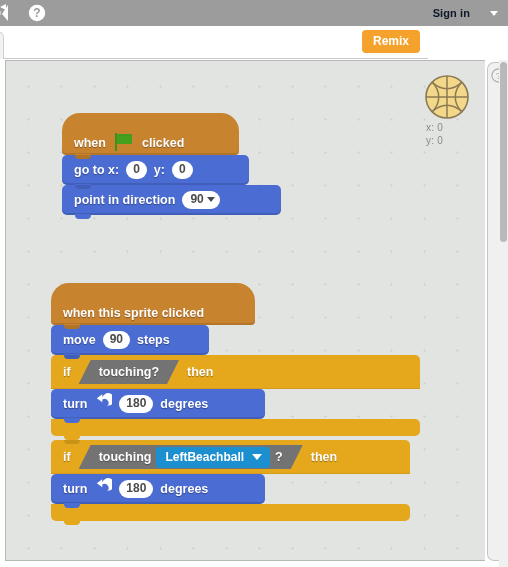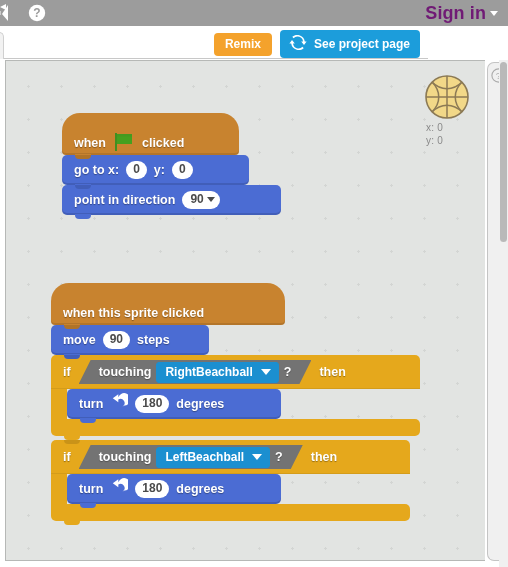--- a/index.html
+++ b/index.html
@@ -19,22 +19,22 @@
   }
   #menubar-left { display: flex; align-items: center; padding-left: 2px; gap: 8px; }
   .mb-icon { display: flex; align-items: center; justify-content: center; }
   #scratch-logo-icon { width: 22px; height: 20px; margin-left: -4px; }
   #help-icon { width: 18px; height: 18px; }
   #menubar-right {
     margin-left: auto; display: flex; align-items: center;
     padding-right: 10px;
   }
   #signin-menu {
-    color: #701a75; font-size: 18px; font-weight: bold;
-    display: flex; align-items: center; gap: 4px;
+    color: #0f172a; font-size: 11px; font-weight: bold;
+    display: flex; align-items: center; gap: 20px;
     letter-spacing: 0.1px;
   }
   .caret-dn {
     width: 0; height: 0;
     border-left: 4px solid transparent;
     border-right: 4px solid transparent;
     border-top: 5px solid #ffffff;
     display: inline-block;
   }
 
@@ -205,21 +205,21 @@
     border-radius: 0 5px 5px 5px;
     position: relative;
   }
   .ctrl-foot::after {
     content: ""; position: absolute;
     left: 13px; bottom: -4px;
     width: 16px; height: 5px;
     background: #e5a81c;
     border-radius: 0 0 4px 4px;
   }
-  .ctrl-body { display: flex; }
+  .ctrl-body { display: flex; flex-direction: column; }
   .ctrl-slot { padding-top: 0; }
 
   
   .blk-bool {
     background: #737373;
     color: #ffffff;
     font-size: 12.5px; font-weight: bold;
     height: 24px;
     display: flex; align-items: center;
     padding: 0 13px;
@@ -312,31 +312,20 @@
     </div>
   </div>
 </div>
 
 <div id="subbar">
   <div id="tab-strip">
     <div class="tab"></div>
   </div>
   <div id="project-actions">
     <div id="remix-button">Remix</div>
-    <div id="see-project-page-button">
-      <span>
-        <svg id="refresh-loop-icon" viewBox="0 0 20 15">
-          <path d="M5.5 3.2 A5.5 5.5 0 0 1 15 6.4 L13.2 6.4 L16 10 L18.6 6.4 L16.8 6.4
-                   A7.6 7.6 0 0 0 4.3 1.8 Z" fill="#ffffff"></path>
-          <path d="M14.5 11.8 A5.5 5.5 0 0 1 5 8.6 L6.8 8.6 L4 5 L1.4 8.6 L3.2 8.6
-                   A7.6 7.6 0 0 0 15.7 13.2 Z" fill="#ffffff"></path>
-        </svg>
-      </span>
-      <span>See project page</span>
-    </div>
   </div>
 </div>
 
 <div id="workspace">
 
   <div id="sprite-info">
     <span>
       <svg id="sprite-thumbnail" viewBox="0 0 48 48">
         <circle cx="24" cy="24" r="21" fill="#f2d888" stroke="#8c7a55" stroke-width="1.6"></circle>
         <path d="M24 3 L24 45" stroke="#8c7a55" stroke-width="1.5" fill="none"></path>
@@ -385,39 +374,35 @@
       <span class="dd-input">
         <span>90</span>
         <span class="dd-caret-dark"></span>
       </span>
     </div>
 
   </div>
 
   <div class="script" style="left:45px; top:222px;">
 
-    <div class="blk blk-event notch-b" style="width:234px;">
+    <div class="blk blk-event notch-b" style="width:204px;">
       <span class="lbl-word">when  this  sprite  clicked</span>
     </div>
 
     <div class="blk blk-motion notch-t notch-b" style="width:158px;">
       <span class="lbl-word">move</span>
       <span class="num-input">90</span>
       <span class="lbl-word">steps</span>
     </div>
 
     <div class="ctrl-wrap">
       <div class="blk blk-control-top notch-t" style="width:369px; height:34px;">
         <span class="lbl-word">if</span>
         <span class="blk-bool">
           <span>touching</span>
-          <span class="dd-sensing">
-            <span>RightBeachball</span>
-            <span class="dd-caret-white"></span>
-          </span>
           <span>?</span>
         </span>
         <span class="lbl-word">then</span>
       </div>
       <div class="ctrl-body">
         <div class="ctrl-arm"></div>
         <div class="ctrl-slot">
           <div class="blk blk-motion notch-b" style="width:214px; border-radius:5px;">
             <span class="lbl-word">turn</span>
             <span>

